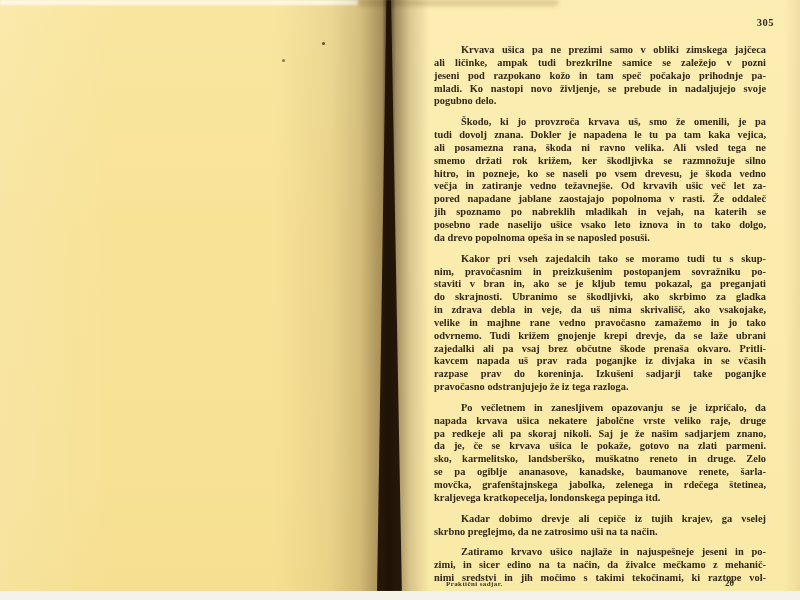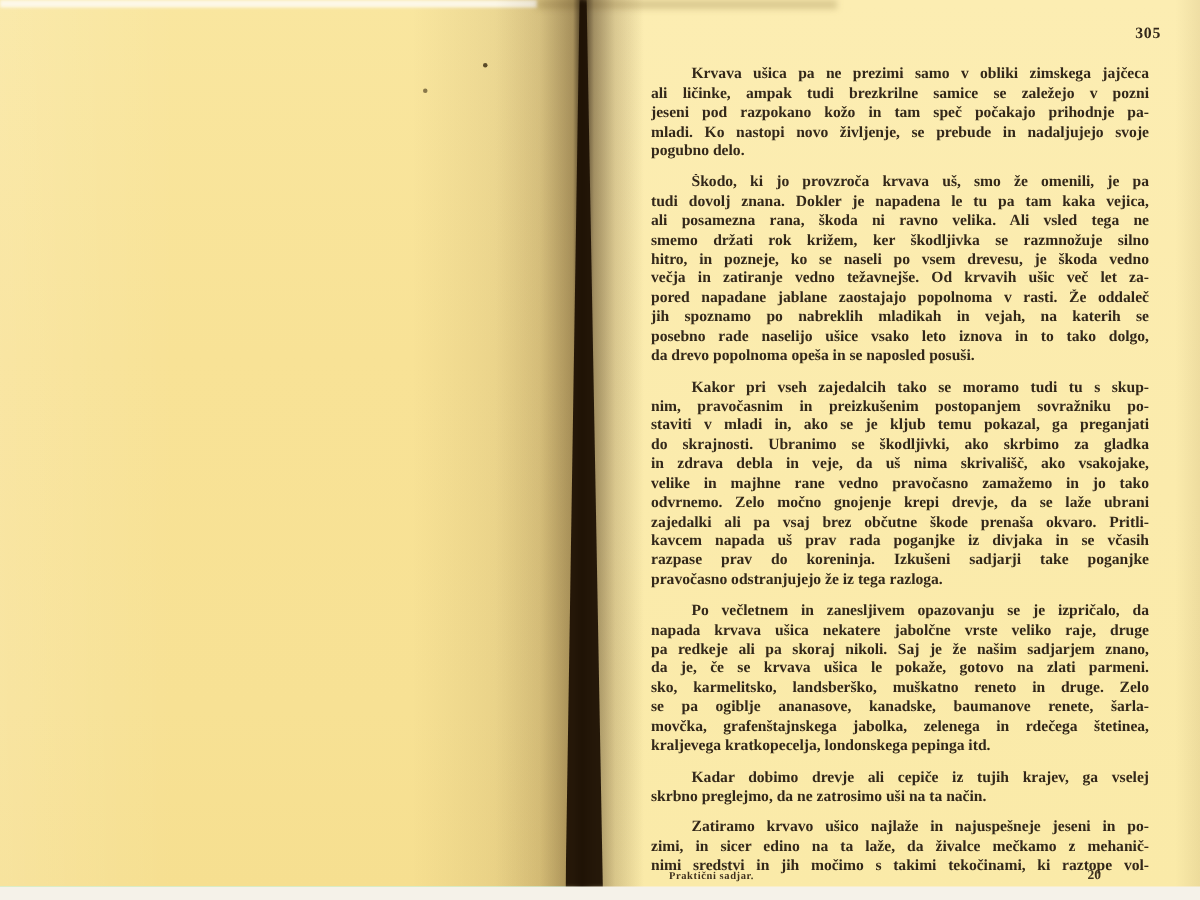--- a/index.html
+++ b/index.html
@@ -120,25 +120,25 @@
         <div class="line">hitro, in pozneje, ko se naseli po vsem drevesu, je škoda vedno</div>
         <div class="line">večja in zatiranje vedno težavnejše. Od krvavih ušic več let za-</div>
         <div class="line">pored napadane jablane zaostajajo popolnoma v rasti. Že oddaleč</div>
         <div class="line">jih spoznamo po nabreklih mladikah in vejah, na katerih se</div>
         <div class="line">posebno rade naselijo ušice vsako leto iznova in to tako dolgo,</div>
         <div class="line last">da drevo popolnoma opeša in se naposled posuši.</div>
       </div>
       <div class="para">
         <div class="line first">Kakor pri vseh zajedalcih tako se moramo tudi tu s skup-</div>
         <div class="line">nim, pravočasnim in preizkušenim postopanjem sovražniku po-</div>
-        <div class="line">staviti v mladi in, ako se je kljub temu pokazal, ga preganjati</div>
+        <div class="line">staviti v bran in, ako se je kljub temu pokazal, ga preganjati</div>
         <div class="line">do skrajnosti. Ubranimo se škodljivki, ako skrbimo za gladka</div>
         <div class="line">in zdrava debla in veje, da uš nima skrivališč, ako vsakojake,</div>
         <div class="line">velike in majhne rane vedno pravočasno zamažemo in jo tako</div>
-        <div class="line">odvrnemo. Zelo močno gnojenje krepi drevje, da se laže ubrani</div>
+        <div class="line">odvrnemo. Tudi križem gnojenje krepi drevje, da se laže ubrani</div>
         <div class="line">zajedalki ali pa vsaj brez občutne škode prenaša okvaro. Pritli-</div>
         <div class="line">kavcem napada uš prav rada poganjke iz divjaka in se včasih</div>
         <div class="line">razpase prav do koreninja. Izkušeni sadjarji take poganjke</div>
         <div class="line last">pravočasno odstranjujejo že iz tega razloga.</div>
       </div>
       <div class="para">
         <div class="line first">Po večletnem in zanesljivem opazovanju se je izpričalo, da</div>
         <div class="line">napada krvava ušica nekatere jabolčne vrste veliko raje, druge</div>
         <div class="line">pa redkeje ali pa skoraj nikoli. Saj je že našim sadjarjem znano,</div>
         <div class="line">da je, če se krvava ušica le pokaže, gotovo na zlati parmeni.</div>
@@ -146,21 +146,21 @@
         <div class="line">se pa ogiblje ananasove, kanadske, baumanove renete, šarla-</div>
         <div class="line">movčka, grafenštajnskega jabolka, zelenega in rdečega štetinea,</div>
         <div class="line last">kraljevega kratkopecelja, londonskega pepinga itd.</div>
       </div>
       <div class="para">
         <div class="line first">Kadar dobimo drevje ali cepiče iz tujih krajev, ga vselej</div>
         <div class="line last">skrbno preglejmo, da ne zatrosimo uši na ta način.</div>
       </div>
       <div class="para">
         <div class="line first">Zatiramo krvavo ušico najlaže in najuspešneje jeseni in po-</div>
-        <div class="line">zimi, in sicer edino na ta laže, da živalce mečkamo z mehanič-</div>
+        <div class="line">zimi, in sicer edino na ta način, da živalce mečkamo z mehanič-</div>
         <div class="line">nimi sredstvi in jih močimo s takimi tekočinami, ki raztope vol-</div>
       </div>
     </div>
 
   <div class="page-footer">
     <span class="footer-title">Praktični sadjar.</span>
     <span class="footer-num">20</span>
   </div>
 
   <div class="bottom-strip"></div>

